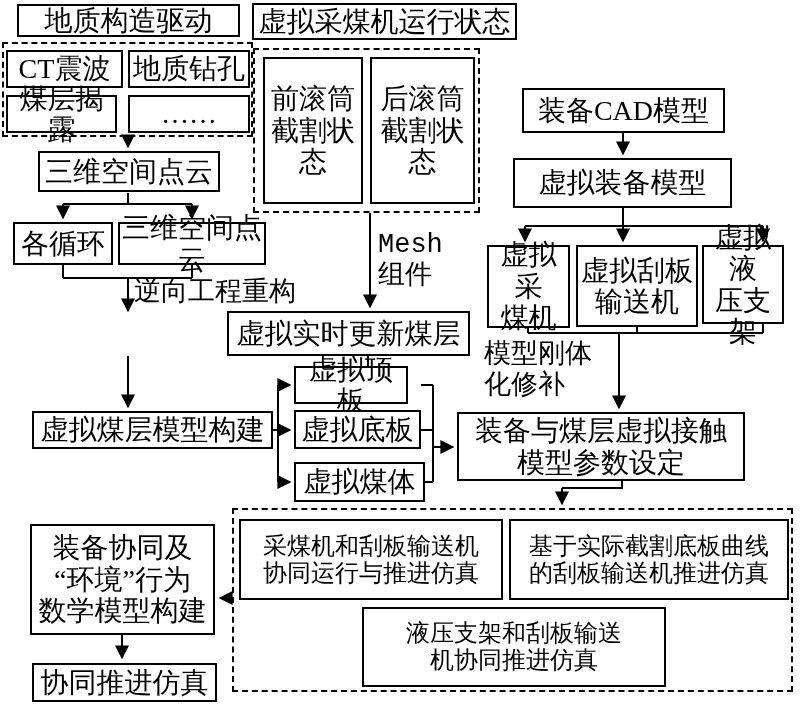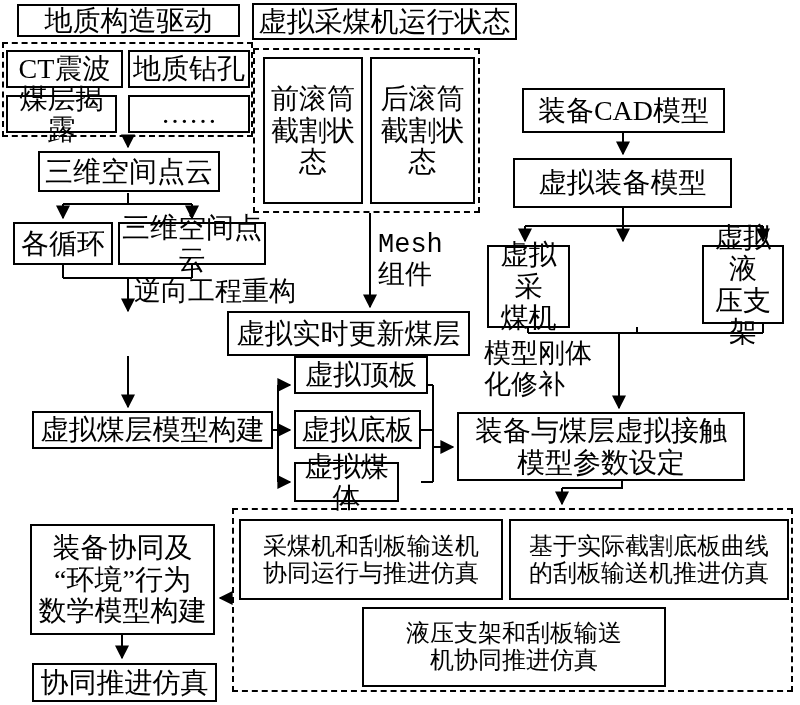--- a/index.html
+++ b/index.html
@@ -91,31 +91,33 @@
   <div class="box" style="left:370px;top:57px;width:105px;height:147px">后滚筒
 截割状
 态</div>
   <div class="lbl" style="left:378px;top:230px">Mesh
 组件</div>
 
   <div class="box" style="left:522px;top:88px;width:203px;height:45px">装备CAD模型</div>
   <div class="box" style="left:513px;top:158px;width:219px;height:50px">虚拟装备模型</div>
   <div class="box" style="left:487px;top:245px;width:83px;height:83px">虚拟采
 煤机</div>
+  <div class="box" style="left:576px;top:245px;width:122px;height:82px">虚拟刮板
+输送机</div>
   <div class="box" style="left:702px;top:245px;width:82px;height:79px">虚拟液
 压支架</div>
   <div class="lbl center" style="left:484px;top:340px;width:130px">模型刚体
 化修补</div>
   <div class="box" style="left:457px;top:412px;width:288px;height:69px">装备与煤层虚拟接触
 模型参数设定</div>
 
   <div class="box" style="left:32px;top:411px;width:241px;height:38px">虚拟煤层模型构建</div>
-  <div class="box" style="left:294px;top:356px;width:134px;height:38px">虚拟顶板</div>
+  <div class="box" style="left:294px;top:366px;width:114px;height:38px">虚拟顶板</div>
   <div class="box" style="left:294px;top:410px;width:127px;height:39px">虚拟底板</div>
-  <div class="box" style="left:294px;top:462px;width:105px;height:40px">虚拟煤体</div>
+  <div class="box" style="left:294px;top:462px;width:131px;height:40px">虚拟煤体</div>
 
   <div class="dashed" style="left:232px;top:508px;width:561px;height:184px"></div>
   <div class="box fs27" style="left:239px;top:519px;width:264px;height:81px">采煤机和刮板输送机
 协同运行与推进仿真</div>
   <div class="box fs27" style="left:509px;top:519px;width:280px;height:81px">基于实际截割底板曲线
 的刮板输送机推进仿真</div>
   <div class="box fs27" style="left:362px;top:607px;width:304px;height:80px">液压支架和刮板输送
 机协同推进仿真</div>
   <div class="box" style="left:30px;top:524px;width:185px;height:111px">装备协同及
 “环境”行为

